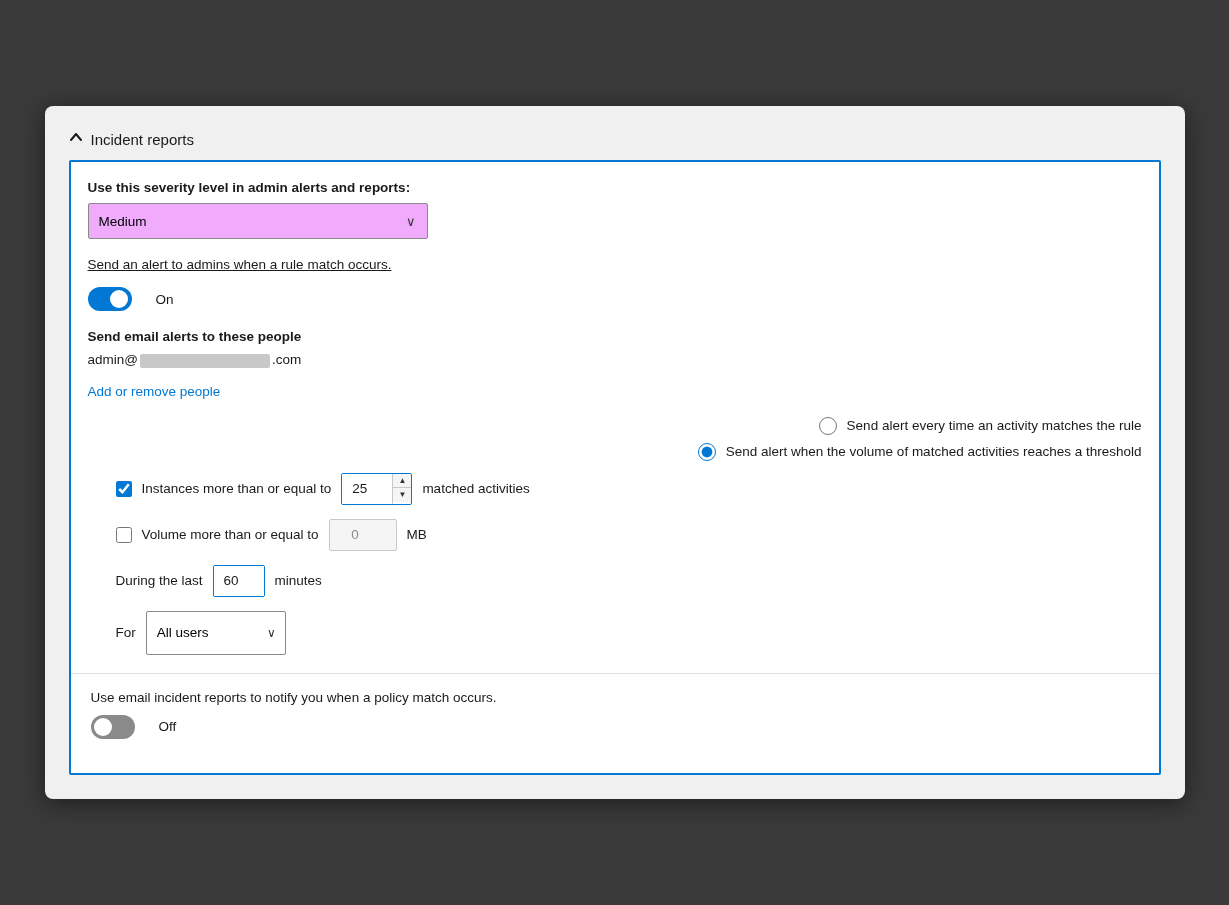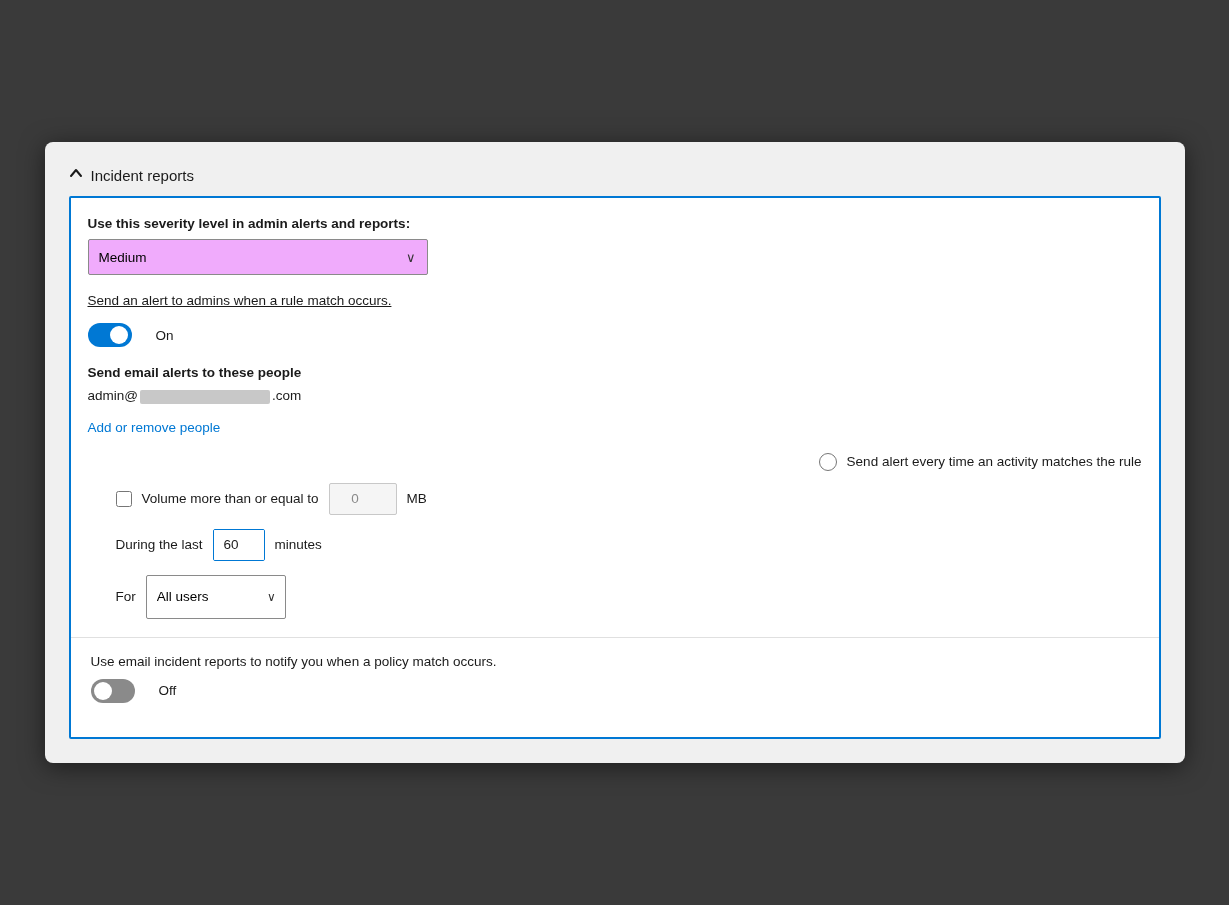--- a/index.html
+++ b/index.html
@@ -347,25 +347,41 @@
 
       
       <a class="add-remove-link">Add or remove people</a>
 
       
       <div class="radio-group">
         <div class="radio-row">
           <input type="radio" class="radio-input" name="alert-type" style="">
           <span class="radio-label">Send alert every time an activity matches the rule</span>
         </div>
+        <div class="radio-row">
+          <input type="radio" class="radio-input" name="alert-type" checked="" style="">
+          <span class="radio-label">Send alert when the volume of matched activities reaches a threshold</span>
+        </div>
       </div>
 
       
       <div class="threshold-section">
 
+        <div class="threshold-row">
+          <input type="checkbox" class="checkbox-input checkbox-checked" checked="" style="">
+          <span class="threshold-label">Instances more than or equal to</span>
+          <div class="spinner-input-wrapper">
+            <input type="number" class="spinner-input" value="25" style="">
+            <div class="spinner-buttons">
+              <button class="spinner-btn">▲</button>
+              <button class="spinner-btn">▼</button>
+            </div>
+          </div>
+          <span class="unit-label">matched activities</span>
+        </div>
 
         <div class="threshold-row">
           <input type="checkbox" class="checkbox-input" style="">
           <span class="threshold-label">Volume more than or equal to</span>
           <input type="number" class="number-input-with-spinner number-input-disabled" value="0" disabled="" style="">
           <span class="unit-label">MB</span>
         </div>
 
         <div class="during-row">
           <span class="during-label">During the last</span>

